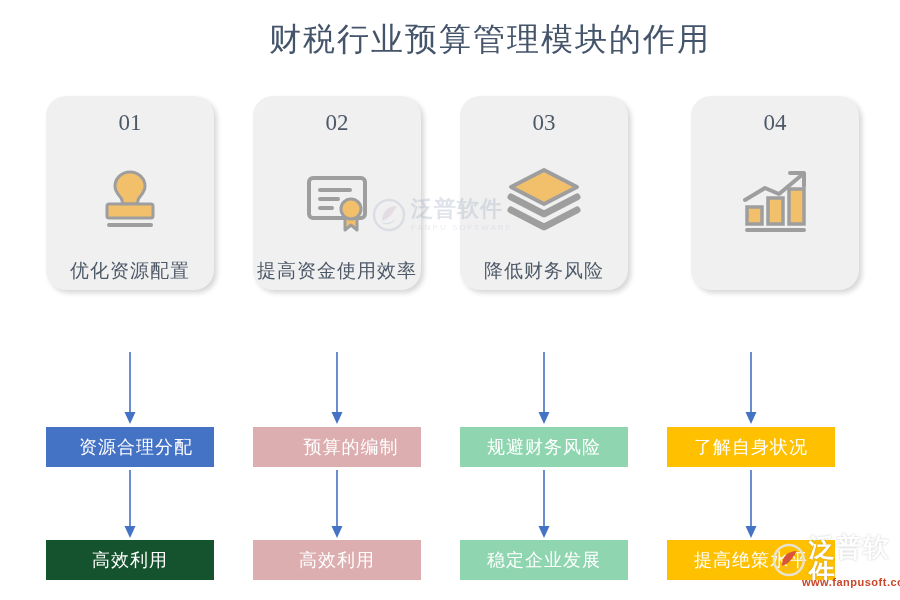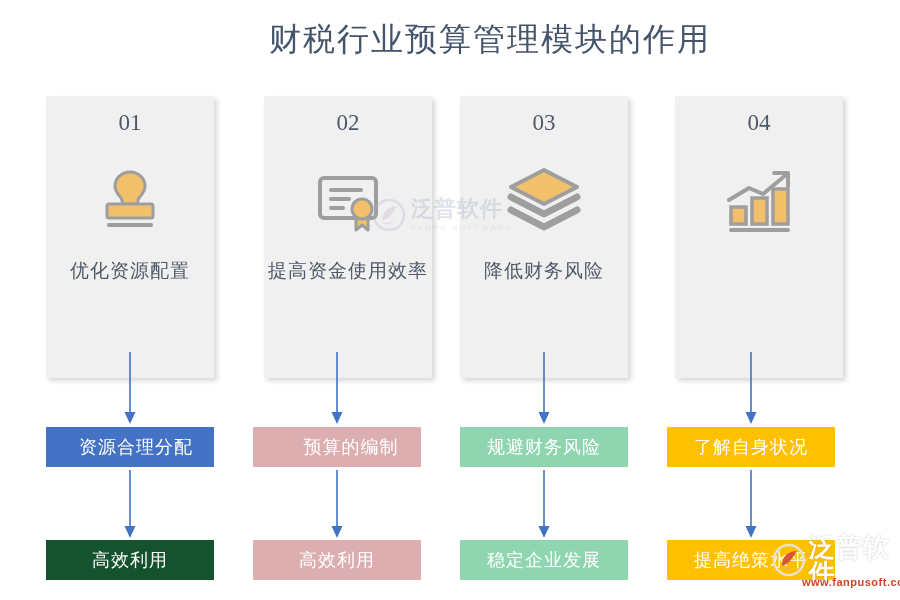--- a/index.html
+++ b/index.html
@@ -28,24 +28,25 @@
     font-family: "Liberation Serif", "DejaVu Serif", serif;
     white-space: nowrap;
     margin-left: 40px;
   }
 
   
   .card {
     position: absolute;
     top: 96px;
     width: 168px;
-    height: 282px;
+    height: 194px;
     background: #f0f0f0;
     box-shadow: 3px 3px 5px rgba(0,0,0,0.16);
     box-sizing: border-box;
+    border-radius: 20px;
   }
   .card-num {
     position: absolute;
     top: 14px;
     left: 0;
     width: 100%;
     text-align: center;
     font-size: 23px;
     color: #4e5968;
     font-family: "Liberation Serif", "DejaVu Serif", serif;
@@ -160,21 +161,21 @@
   <div class="card-icon">
     <svg width="78" height="78" viewBox="0 0 78 78">
       <path d="M39 12 c-9 0 -15 7 -15 14 c0 6 4 9 6 12 c1.5 2 1.5 4 1.5 6 l15 0 c0 -2 0 -4 1.5 -6 c2 -3 6 -6 6 -12 c0 -7 -6 -14 -15 -14 z" fill="#f2c06b" stroke="#9e9e9e" stroke-width="3" stroke-linejoin="round"></path>
       <rect x="16" y="44" width="46" height="14" rx="2" fill="#f2c06b" stroke="#9e9e9e" stroke-width="3"></rect>
       <rect x="16" y="63" width="46" height="4" rx="2" fill="#9e9e9e"></rect>
     </svg>
   </div>
   <div class="card-label">优化资源配置</div>
 </div>
 
-<div class="card" style="left:264px;">
+<div class="card" style="left:253px;">
   <div class="card-num">02</div>
   <div class="card-icon">
     <svg width="78" height="78" viewBox="0 0 78 78">
       <rect x="11" y="18" width="56" height="40" rx="4" fill="none" stroke="#9e9e9e" stroke-width="4"></rect>
       <rect x="20" y="28" width="34" height="4" rx="2" fill="#9e9e9e"></rect>
       <rect x="20" y="37" width="22" height="4" rx="2" fill="#9e9e9e"></rect>
       <rect x="20" y="46" width="16" height="4" rx="2" fill="#9e9e9e"></rect>
       <path d="M47 54 l0 16 l6 -5 l6 5 l0 -16 z" fill="#f2c06b" stroke="#9e9e9e" stroke-width="3" stroke-linejoin="round"></path>
       <circle cx="53" cy="49" r="10" fill="#f2c06b" stroke="#9e9e9e" stroke-width="3"></circle>
     </svg>
@@ -187,21 +188,21 @@
   <div class="card-icon">
     <svg width="82" height="78" viewBox="0 0 82 78">
       <path d="M41 10 L74 27 L41 44 L8 27 Z" fill="#f2c06b" stroke="#9e9e9e" stroke-width="4" stroke-linejoin="round"></path>
       <path d="M8 37 L41 54 L74 37" fill="none" stroke="#9e9e9e" stroke-width="7" stroke-linejoin="round" stroke-linecap="round"></path>
       <path d="M8 50 L41 67 L74 50" fill="none" stroke="#9e9e9e" stroke-width="7" stroke-linejoin="round" stroke-linecap="round"></path>
     </svg>
   </div>
   <div class="card-label">降低财务风险</div>
 </div>
 
-<div class="card" style="left:675px;">
+<div class="card" style="left:691px;">
   <div class="card-num">04</div>
   <div class="card-icon">
     <svg width="80" height="78" viewBox="0 0 80 78">
       <path d="M10 40 L30 28 L44 34 L68 14" fill="none" stroke="#9e9e9e" stroke-width="4" stroke-linecap="round" stroke-linejoin="round"></path>
       <path d="M55 13 L69 13 L69 26" fill="none" stroke="#9e9e9e" stroke-width="4" stroke-linecap="round" stroke-linejoin="round"></path>
       <rect x="12" y="47" width="15" height="17" fill="#f2c06b" stroke="#9e9e9e" stroke-width="3.5"></rect>
       <rect x="33" y="38" width="15" height="26" fill="#f2c06b" stroke="#9e9e9e" stroke-width="3.5"></rect>
       <rect x="54" y="29" width="15" height="35" fill="#f2c06b" stroke="#9e9e9e" stroke-width="3.5"></rect>
       <rect x="10" y="68" width="61" height="4" rx="2" fill="#9e9e9e"></rect>
     </svg>

